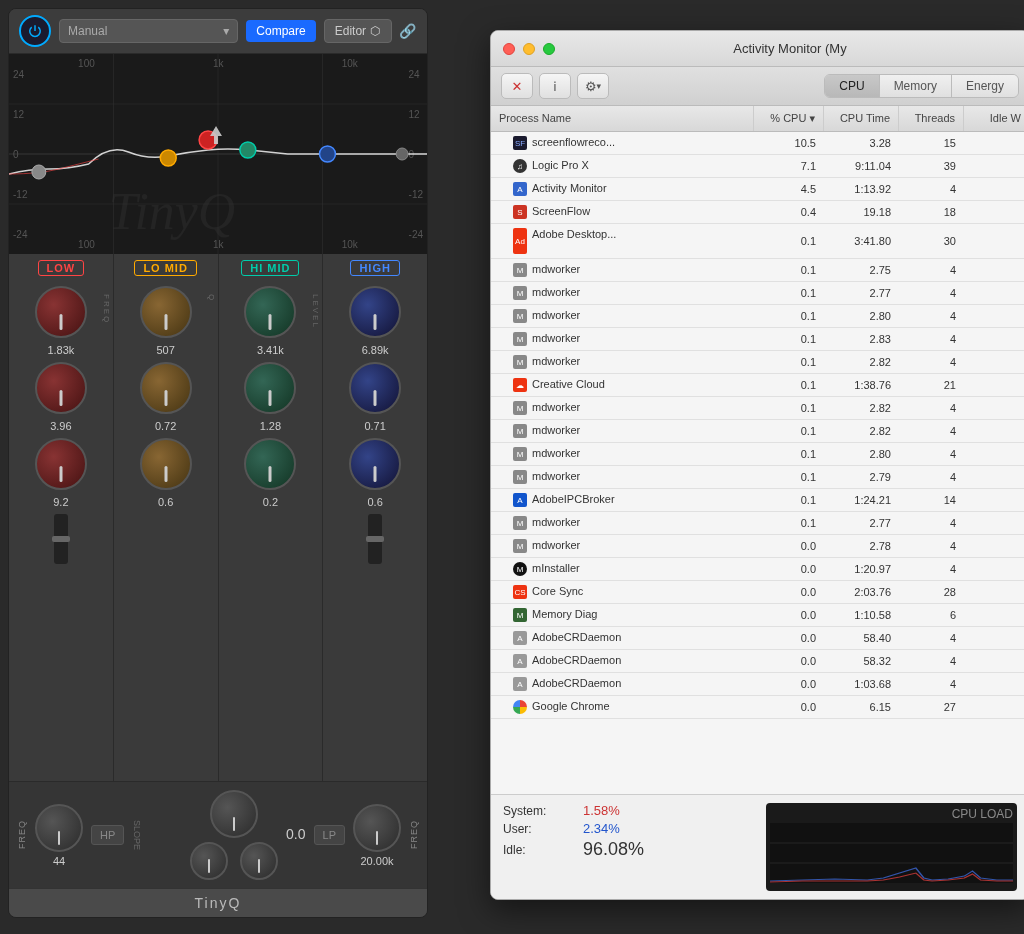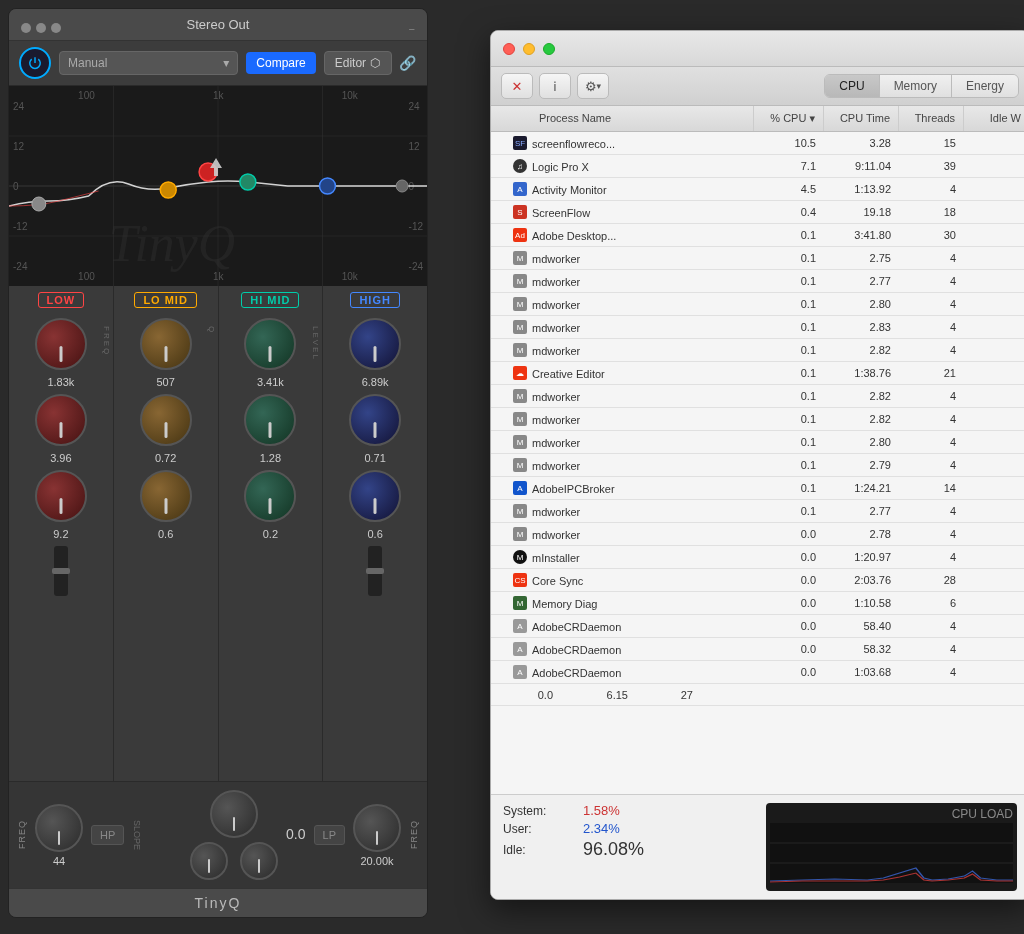--- a/index.html
+++ b/index.html
@@ -406,21 +406,21 @@
     .am-th {
       padding: 6px 8px;
       font-size: 11px;
       color: #444;
       font-weight: 500;
       border-right: 1px solid #ccc;
       cursor: pointer;
       white-space: nowrap;
     }
     .am-th:last-child { border-right: none; }
-    .am-th.process-name { flex: 1; min-width: 160px; margin-left: 40px; }
+    .am-th.process-name { flex: 1; min-width: 160px; }
     .am-th.cpu-pct { width: 70px; text-align: right; }
     .am-th.cpu-time { width: 75px; text-align: right; }
     .am-th.threads { width: 65px; text-align: right; }
     .am-th.idle { width: 65px; text-align: right; }
 
     #am-table-body {
       flex: 1;
       overflow-y: auto;
       background: #f5f5f5;
     }
@@ -432,21 +432,21 @@
       min-height: 22px;
     }
     .am-cell {
       padding: 2px 8px;
       font-size: 11px;
       color: #333;
       white-space: nowrap;
       overflow: hidden;
       text-overflow: ellipsis;
     }
-    .am-cell.process-name { flex: 1; min-width: 160px; display: flex; align-items: flex-end; gap: 5px; padding-left: 22px; }
+    .am-cell.process-name { flex: 1; min-width: 160px; display: flex; align-items: flex-start; gap: 5px; padding-left: 22px; }
     .am-cell.cpu-pct { width: 70px; text-align: right; }
     .am-cell.cpu-time { width: 75px; text-align: right; }
     .am-cell.threads { width: 65px; text-align: right; }
     .am-cell.idle { width: 65px; text-align: right; }
 
     .proc-icon {
       width: 14px; height: 14px;
       border-radius: 2px;
       flex-shrink: 0;
       display: flex; align-items: center; justify-content: center;
@@ -494,29 +494,20 @@
       position: absolute;
       top: 0; left: 0;
       width: 100%; height: 100%;
     }
   </style>
 </head>
 <body>
 
 <div id="tinyq-window">
 
-  <div id="tinyq-titlebar">
-    <div class="tinyq-dots">
-      <div class="tinyq-dot"></div>
-      <div class="tinyq-dot"></div>
-      <div class="tinyq-dot"></div>
-    </div>
-    <span>Stereo Out</span>
-    <div class="tinyq-minimize-btn">−</div>
-  </div>
 
   <div id="tinyq-controls">
     <div class="power-btn">
       <svg width="14" height="14" viewBox="0 0 24 24" fill="none" stroke="#00aaff" stroke-width="2.5">
         <path d="M12 2v10M6.3 5.3A9 9 0 1 0 17.7 5.3"></path>
       </svg>
     </div>
     <div class="manual-dropdown">
       <span>Manual</span>
       <span>▾</span>
@@ -677,20 +668,21 @@
     <span>TinyQ</span>
   </div>
 </div>
 
 <div id="am-window">
 
   <div id="am-titlebar">
     <div class="am-dot am-dot-close"></div>
     <div class="am-dot am-dot-min"></div>
     <div class="am-dot am-dot-max"></div>
+    <div class="am-title">Activity Monitor (My</div>
   </div>
 
   <div id="am-toolbar">
     <div class="am-tool-btn stop">
       <span>✕</span>
     </div>
     <div class="am-tool-btn">
       <span>ℹ</span>
     </div>
     <div class="am-tool-btn">
@@ -765,21 +757,21 @@
       <div class="proc-icon" style="background:#cc3322;color:#fff;border-radius:2px;;width:14px;height:14px;display:flex;align-items:center;justify-content:center;font-size:8px;flex-shrink:0;">S</div>
       <span>ScreenFlow</span>
     </div>
     <div class="am-cell cpu-pct">0.4</div>
     <div class="am-cell cpu-time">19.18</div>
     <div class="am-cell threads">18</div>
     <div class="am-cell idle"></div>
   </div>
       <div class="am-row">
     <div class="am-cell process-name">
-      <div class="proc-icon" style="background:#ee3311;color:#fff;border-radius:2px;;width:14px;height:14px;display:flex;align-items:center;justify-content:center;font-size:8px;flex-shrink:0;">Ad</div>
+      <div class="proc-icon" style="background:#ee3311;color:#fff;border-radius:2px;;width:14px;height:26px;display:flex;align-items:center;justify-content:center;font-size:8px;flex-shrink:0;">Ad</div>
       <span>Adobe Desktop...</span>
     </div>
     <div class="am-cell cpu-pct">0.1</div>
     <div class="am-cell cpu-time">3:41.80</div>
     <div class="am-cell threads">30</div>
     <div class="am-cell idle"></div>
   </div>
       <div class="am-row">
     <div class="am-cell process-name">
       <div class="proc-icon" style="background:#888;color:#fff;border-radius:2px;;width:14px;height:14px;display:flex;align-items:center;justify-content:center;font-size:8px;flex-shrink:0;">M</div>
@@ -826,21 +818,21 @@
       <span>mdworker</span>
     </div>
     <div class="am-cell cpu-pct">0.1</div>
     <div class="am-cell cpu-time">2.82</div>
     <div class="am-cell threads">4</div>
     <div class="am-cell idle"></div>
   </div>
       <div class="am-row">
     <div class="am-cell process-name">
       <div class="proc-icon" style="background:#ee3311;color:#fff;border-radius:2px;;width:14px;height:14px;display:flex;align-items:center;justify-content:center;font-size:8px;flex-shrink:0;">☁</div>
-      <span>Creative Editor</span>
+      <span>Creative Cloud</span>
     </div>
     <div class="am-cell cpu-pct">0.1</div>
     <div class="am-cell cpu-time">1:38.76</div>
     <div class="am-cell threads">21</div>
     <div class="am-cell idle"></div>
   </div>
       <div class="am-row">
     <div class="am-cell process-name">
       <div class="proc-icon" style="background:#888;color:#fff;border-radius:2px;;width:14px;height:14px;display:flex;align-items:center;justify-content:center;font-size:8px;flex-shrink:0;">M</div>
       <span>mdworker</span>
@@ -964,20 +956,24 @@
     <div class="am-cell process-name">
       <div class="proc-icon" style="background:#999;color:#fff;border-radius:2px;;width:14px;height:14px;display:flex;align-items:center;justify-content:center;font-size:8px;flex-shrink:0;">A</div>
       <span>AdobeCRDaemon</span>
     </div>
     <div class="am-cell cpu-pct">0.0</div>
     <div class="am-cell cpu-time">1:03.68</div>
     <div class="am-cell threads">4</div>
     <div class="am-cell idle"></div>
   </div>
       <div class="am-row">
+    <div class="am-cell process-name">
+      <div class="proc-icon" style="background:conic-gradient(#ea4335 0 90deg,#fbbc04 90deg 180deg,#34a853 180deg 270deg,#4285f4 270deg 360deg);color:#fff;border-radius:50%;;width:14px;height:14px;display:flex;align-items:center;justify-content:center;font-size:8px;flex-shrink:0;"></div>
+      <span>Google Chrome</span>
+    </div>
     <div class="am-cell cpu-pct">0.0</div>
     <div class="am-cell cpu-time">6.15</div>
     <div class="am-cell threads">27</div>
     <div class="am-cell idle"></div>
   </div>
     </div>
 
   <div id="am-footer">
     <div id="am-stats">
       <div class="stat-row">

